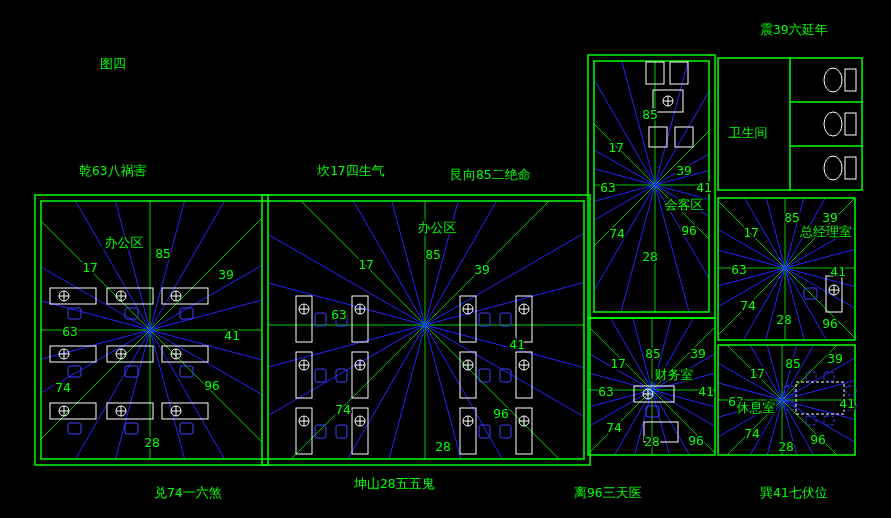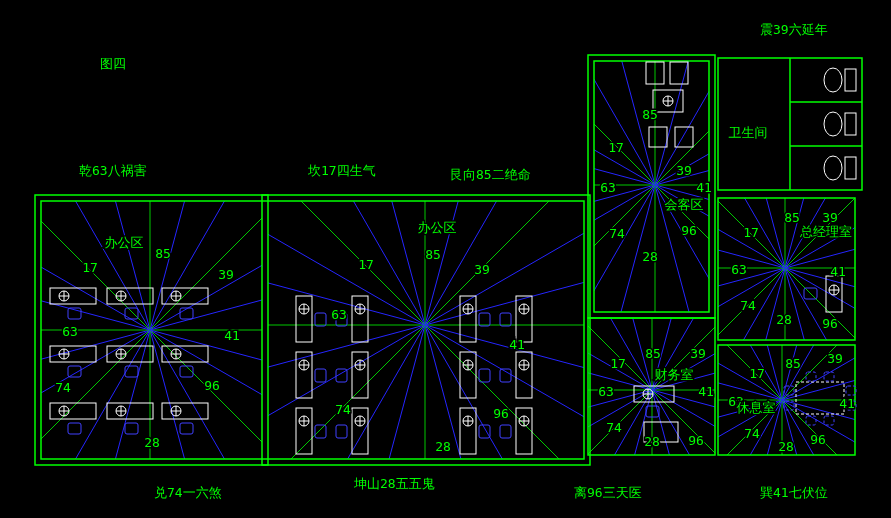--- a/index.html
+++ b/index.html
@@ -403,19 +403,19 @@
       <text x="752" y="438" fill="#00ff00" font-size="13" text-anchor="middle" font-family="&quot;DejaVu Sans Mono&quot;,&quot;Liberation Mono&quot;,monospace" paint-order="stroke" stroke="#000" stroke-width="3">74</text>
       <text x="818" y="444" fill="#00ff00" font-size="13" text-anchor="middle" font-family="&quot;DejaVu Sans Mono&quot;,&quot;Liberation Mono&quot;,monospace" paint-order="stroke" stroke="#000" stroke-width="3">96</text>
       <text x="786" y="451" fill="#00ff00" font-size="13" text-anchor="middle" font-family="&quot;DejaVu Sans Mono&quot;,&quot;Liberation Mono&quot;,monospace" paint-order="stroke" stroke="#000" stroke-width="3">28</text>
       <text x="756" y="412" fill="#00ff00" font-size="13" text-anchor="middle" font-family="&quot;DejaVu Sans Mono&quot;,&quot;Liberation Mono&quot;,monospace" paint-order="stroke" stroke="#000" stroke-width="3">休息室</text>
       <text x="748" y="137" fill="#00ff00" font-size="13" text-anchor="middle" font-family="&quot;DejaVu Sans Mono&quot;,&quot;Liberation Mono&quot;,monospace" paint-order="stroke" stroke="#000" stroke-width="3">卫生间</text>
     </svg>
 
   <div class="lbl" style="left:100px;top:56px">图四</div>
   <div class="lbl" style="left:760px;top:22px">震39六延年</div>
   <div class="lbl" style="left:79px;top:163px">乾63八祸害</div>
-  <div class="lbl" style="left:308px;top:163px">坎17四生气</div>
+  <div class="lbl" style="left:317px;top:163px">坎17四生气</div>
   <div class="lbl" style="left:450px;top:167px">艮向85二绝命</div>
   <div class="lbl" style="left:154px;top:485px">兑74一六煞</div>
   <div class="lbl" style="left:354px;top:476px">坤山28五五鬼</div>
   <div class="lbl" style="left:574px;top:485px">离96三天医</div>
   <div class="lbl" style="left:760px;top:485px">巽41七伏位</div>
 </div>
 
 </body></html>

